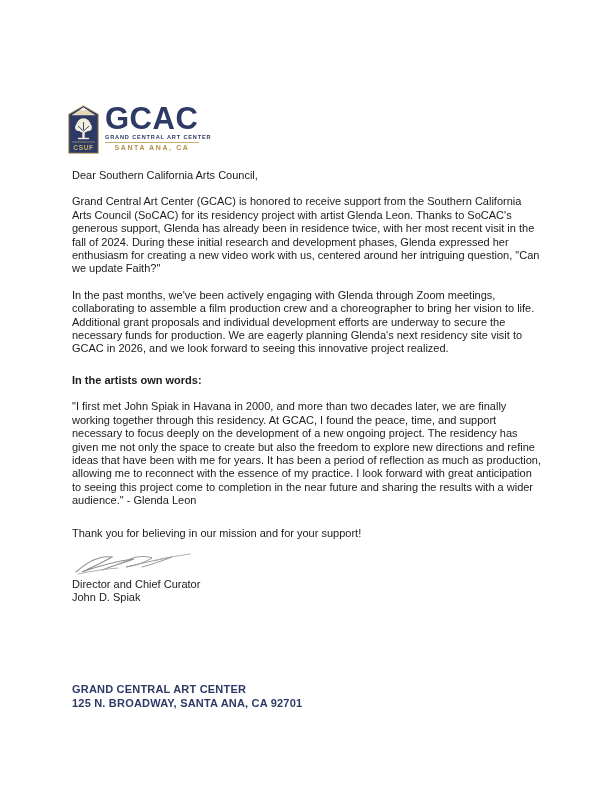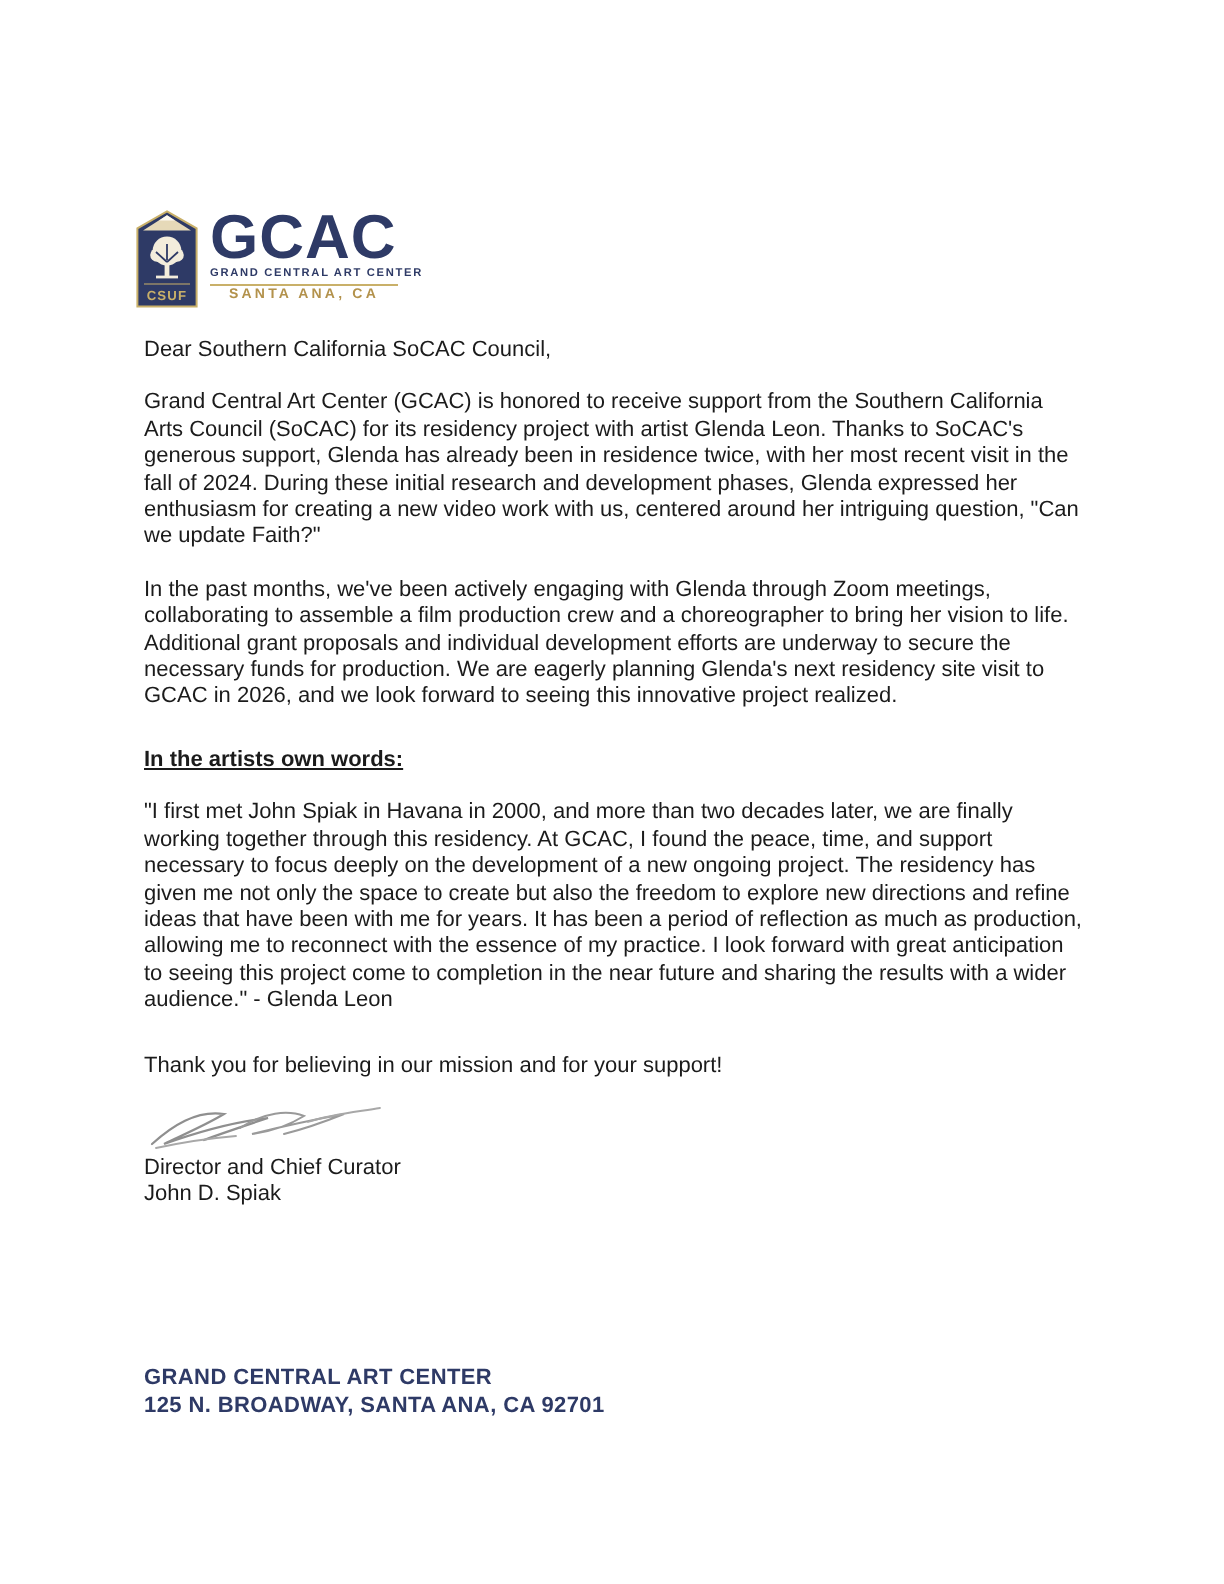--- a/index.html
+++ b/index.html
@@ -57,21 +57,20 @@
     top: 169px;
     width: 469px;
     font-size: 11px;
     line-height: 13.4px;
     color: #1b1b1b;
   }
   .letter p { margin: 0 0 13px 0; }
   .quote-heading {
     font-weight: bold;
     margin: 18px 0 13px 0 !important;
-    text-decoration: underline;
   }
   .quote-para { margin-bottom: 19px !important; }
   .thankyou { margin-bottom: 9px !important; }
   .signoff { margin-bottom: 0 !important; }
   .signature { display: block; margin: 1px 0 2px 0; }
   .signer { margin: 0 !important; }
 
   
   .footer {
     position: absolute;
@@ -104,21 +103,21 @@
       <text x="15.5" y="45" text-anchor="middle" font-family="Liberation Sans, sans-serif" font-size="6.6" font-weight="bold" fill="#c9b069" letter-spacing="0.6">CSUF</text>
     </svg>
     <div class="logo-text">
       <div class="logo-acronym">GCAC</div>
       <div class="logo-name">GRAND CENTRAL ART CENTER</div>
       <div class="logo-location">SANTA ANA, CA</div>
     </div>
   </div>
 
   <div class="letter">
-    <p class="salutation">Dear Southern California SoCAC Council,</p>
+    <p class="salutation">Dear Southern California Arts Council,</p>
     <p class="body-para">Grand Central Art Center (GCAC) is honored to receive support from the Southern California Arts Council (SoCAC) for its residency project with artist Glenda Leon. Thanks to SoCAC's generous support, Glenda has already been in residence twice, with her most recent visit in the fall of 2024. During these initial research and development phases, Glenda expressed her enthusiasm for creating a new video work with us, centered around her intriguing question, "Can we update Faith?"</p>
     <p class="body-para">In the past months, we've been actively engaging with Glenda through Zoom meetings, collaborating to assemble a film production crew and a choreographer to bring her vision to life. Additional grant proposals and individual development efforts are underway to secure the necessary funds for production. We are eagerly planning Glenda's next residency site visit to GCAC in 2026, and we look forward to seeing this innovative project realized.</p>
     <p class="quote-heading">In the artists own words:</p>
     <p class="quote-para">"I first met John Spiak in Havana in 2000, and more than two decades later, we are finally working together through this residency. At GCAC, I found the peace, time, and support necessary to focus deeply on the development of a new ongoing project. The residency has given me not only the space to create but also the freedom to explore new directions and refine ideas that have been with me for years. It has been a period of reflection as much as production, allowing me to reconnect with the essence of my practice. I look forward with great anticipation to seeing this project come to completion in the near future and sharing the results with a wider audience." - Glenda Leon</p>
     <p class="thankyou">Thank you for believing in our mission and for your support!</p>
 
     <svg class="signature" width="125" height="27" viewBox="0 0 125 27" aria-hidden="true">
       <path d="M4,23 C14,14 26,6 40,8 C30,14 18,19 10,23 C24,18 44,12 62,10 C50,14 38,18 30,21" fill="none" stroke="#8f8f8f" stroke-width="1.1" stroke-linecap="round"></path>
       <path d="M48,15 C60,7 72,6 80,9 C72,14 62,17 54,18 C66,15 84,11 100,8 C90,12 78,16 70,18" fill="none" stroke="#9a9a9a" stroke-width="1" stroke-linecap="round"></path>
       <path d="M82,12 C94,8 106,7 118,5" fill="none" stroke="#a8a8a8" stroke-width="0.9" stroke-linecap="round"></path>

